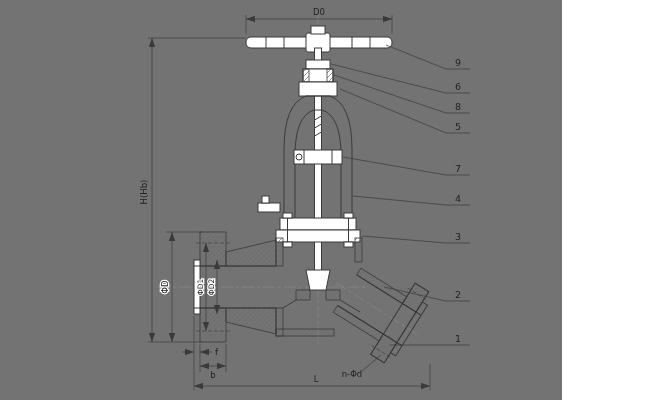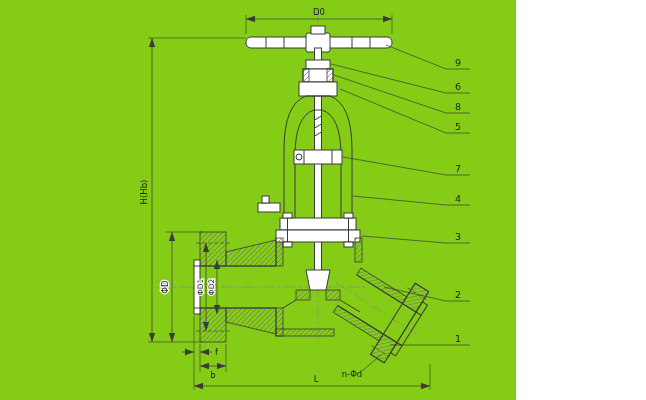--- a/index.html
+++ b/index.html
@@ -1,16 +1,16 @@
 <!DOCTYPE html>
 <html><head>
 <meta charset="utf-8">
 <style>
   html,body{margin:0;padding:0;background:#fff;}
-  .stage{position:relative;width:516px;height:400px;background:#84cc16;overflow:hidden;
+  .stage{position:relative;width:562px;height:400px;background:#737373;overflow:hidden;
          font-family:"DejaVu Sans", sans-serif;}
   svg text{font-family:"DejaVu Sans", sans-serif;font-size:9px;fill:#222;}
   .ln{stroke:#3a3a3a;stroke-width:1;fill:none;}
   .fw{fill:#ffffff;stroke:#3a3a3a;stroke-width:1;}
   .hatch{fill:url(#hatchp);stroke:#3a3a3a;stroke-width:0.8;}
   .cl{stroke:#8a8a8a;stroke-width:0.7;fill:none;stroke-dasharray:12 3 3 3;}
   .dim{stroke:#3a3a3a;stroke-width:0.7;fill:none;}
   .ext{stroke:#3a3a3a;stroke-width:0.6;fill:none;}
   .dash{stroke:#3a3a3a;stroke-width:0.6;stroke-dasharray:4 2;fill:none;}
   .lbl{font-size:7.5px;paint-order:stroke;stroke:#ffffff;stroke-width:2.5px;}

